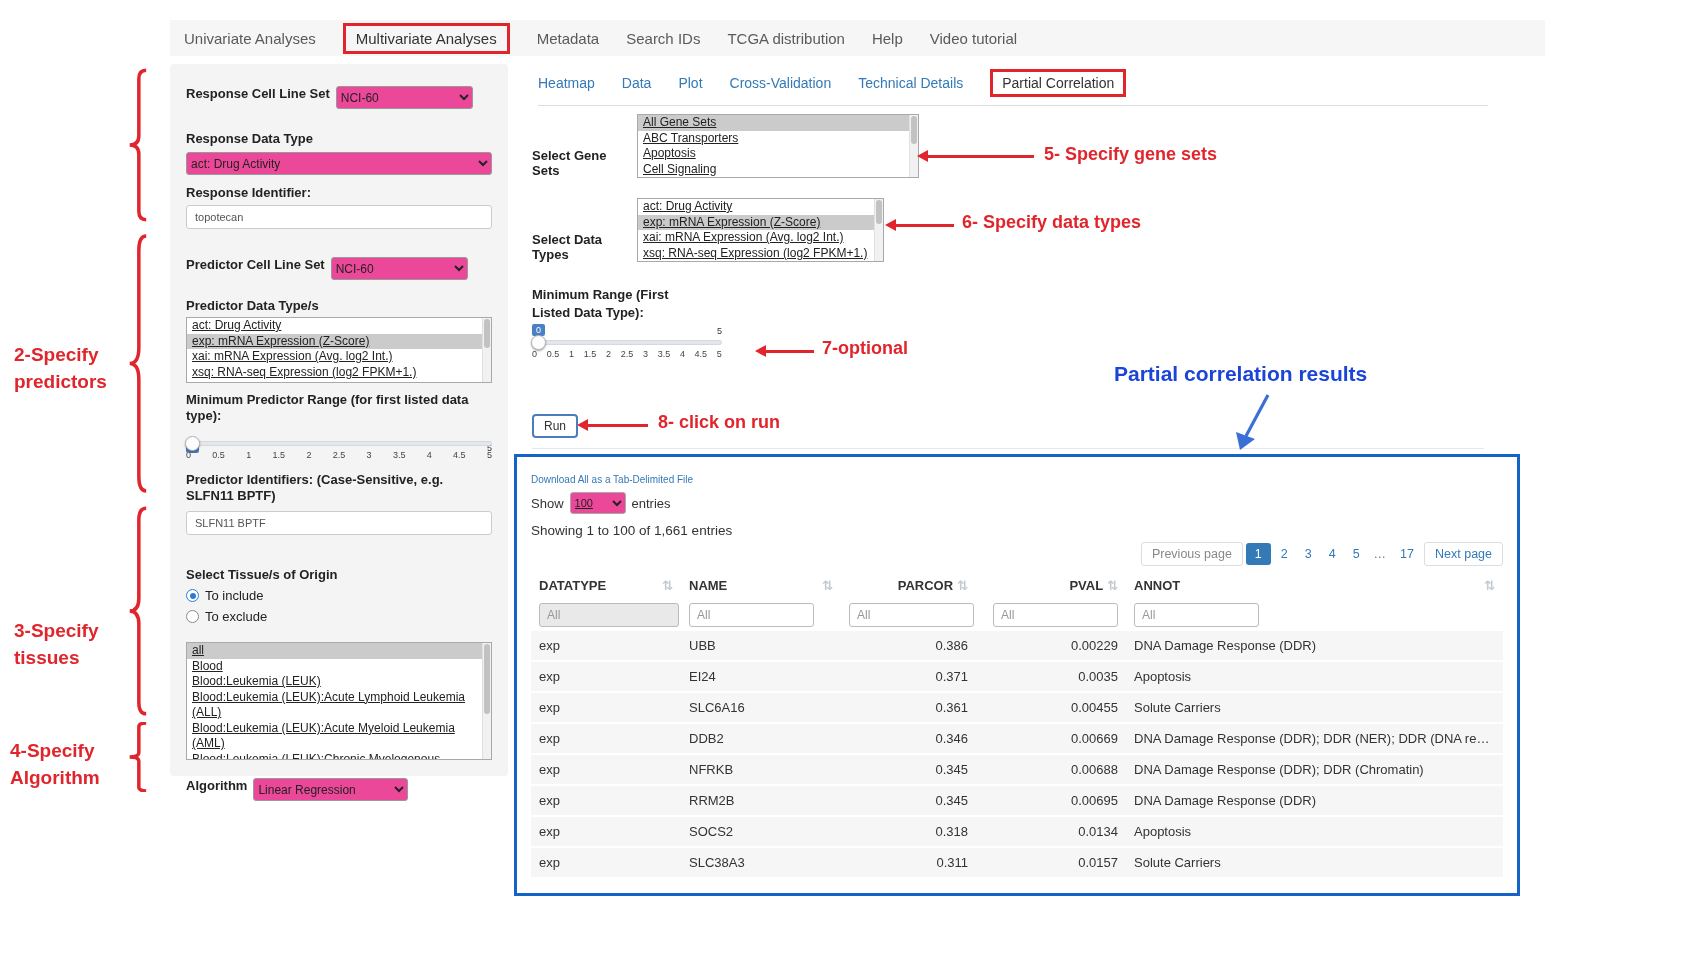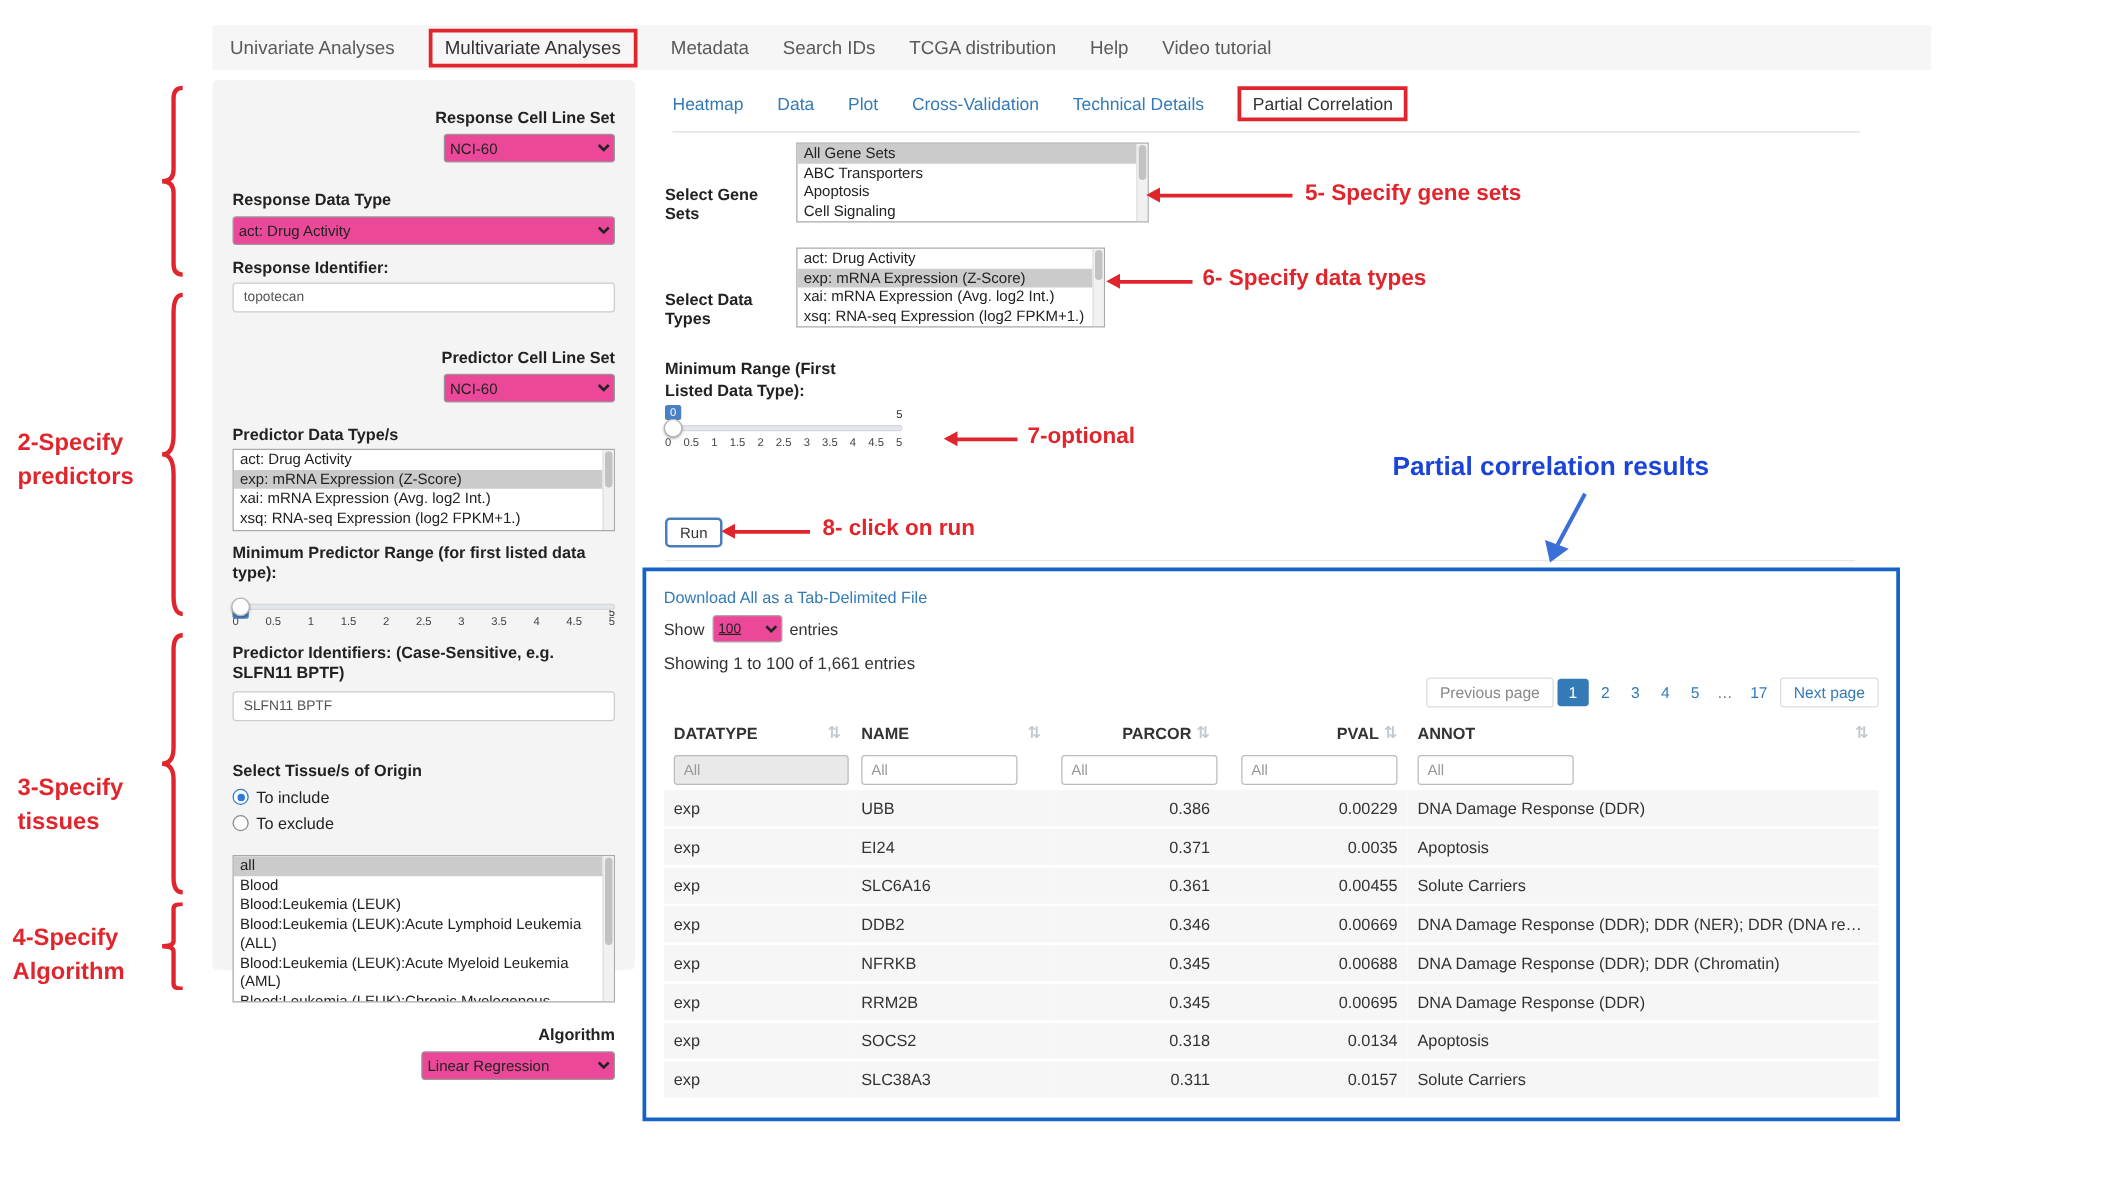--- a/index.html
+++ b/index.html
@@ -24,28 +24,28 @@
   .anno-label{position:absolute;color:var(--red);font-weight:bold;font-size:19px;line-height:1.42;}
   .anno-inline{position:absolute;color:var(--red);font-weight:bold;font-size:18px;white-space:nowrap;}
   .brace{position:absolute;}
   .red-arrow{position:absolute;border-top:3px solid var(--red);}
   .red-arrow::before{content:"";position:absolute;left:-11px;top:-8px;border:6.5px solid transparent;border-right:11px solid var(--red);}
 
   
   .sidebar{position:absolute;left:170px;top:64px;width:338px;height:712px;background:#f4f4f4;
     border-radius:4px;padding:16px;font-size:13px;color:#222;}
   .flabel{font-weight:bold;font-size:13px;color:#222;display:block;}
-  .inline-row{display:flex;align-items:flex-end;gap:6px;flex-direction:column;}
+  .inline-row{display:flex;align-items:flex-start;gap:6px;}
   select{font-size:12px;height:23px;border:1px solid #999;border-radius:3px;background:#ec4899;color:#222;}
   .sel-sm{width:137px;}
   .sel-full{width:100%;}
   .sel-alg{width:155px;}
   .text-input{width:100%;height:24px;border:1px solid #ccc;border-radius:3px;font-size:11px;
     padding:0 8px;background:#fff;color:#555;}
-  .listbox{position:relative;border:1px solid #a9a9a9;background:#fff;font-size:12px;color:#222;overflow:hidden;}
+  .listbox{position:relative;border:1px solid #a9a9a9;background:#fff;font-size:12px;color:#222;overflow:hidden;text-decoration:underline;}
   .listbox .opt{padding:0 5px;line-height:15.5px;white-space:nowrap;cursor:default;}
   .listbox .opt.wrap{white-space:normal;}
   .listbox .opt.selected{background:var(--selgray);}
   .sb{position:absolute;right:0;top:0;bottom:0;width:9px;background:#f1f1f1;border-left:1px solid #e0e0e0;}
   .sb-thumb{position:absolute;top:1px;left:1px;right:1px;height:45%;background:#c2c2c2;border-radius:3px;}
 
   
   .slider{position:relative;}
   .slider .badge{position:absolute;left:0;top:0;background:#4a80c4;color:#fff;font-size:9px;
     padding:1px 4px;border-radius:2px;line-height:10px;}
@@ -72,21 +72,21 @@
   .field-row .flabel{width:100px;flex:0 0 auto;line-height:15px;}
   .bold13{font-weight:bold;font-size:13px;color:#222;}
   .run-btn{position:absolute;border:2px solid #4a7ebb;border-radius:4px;background:#fff;
     font-size:12px;color:#333;padding:3px 10px;cursor:pointer;}
   .hrline{position:absolute;border-top:1px solid #e7e7e7;}
   .results-title{position:absolute;color:var(--titleblue);font-weight:bold;font-size:21px;white-space:nowrap;}
 
   
   .results-box{position:absolute;left:-16px;top:390px;width:1006px;border:3px solid var(--resblue);
     background:#fff;padding:12px 14px 14px 14px;}
-  .dl-link{font-size:13px;color:var(--blue);cursor:pointer;display:inline-block;}
+  .dl-link{font-size:10px;color:var(--blue);cursor:pointer;display:inline-block;}
   .show-row{margin-top:5px;display:flex;align-items:center;gap:6px;font-size:13px;color:#333;}
   .sel-show{width:56px;height:22px;font-size:11px;border:1px solid #aaa;text-decoration:underline;}
   .showing-text{margin-top:9px;font-size:13.5px;color:#333;}
   .pagination{margin-top:4px;display:flex;justify-content:flex-end;align-items:center;gap:3px;font-size:12.5px;}
   .page-btn{border:1px solid #ddd;border-radius:3px;padding:4px 10px;cursor:pointer;background:#fff;}
   .page-prev{color:#888;}
   .page-next{color:var(--blue);}
   .page-num{color:var(--blue);padding:4px 7px;cursor:pointer;border-radius:3px;}
   .page-num.active{background:var(--blue);color:#fff;padding:4px 9px;}
   .page-ellipsis{color:#777;padding:4px 4px;}

